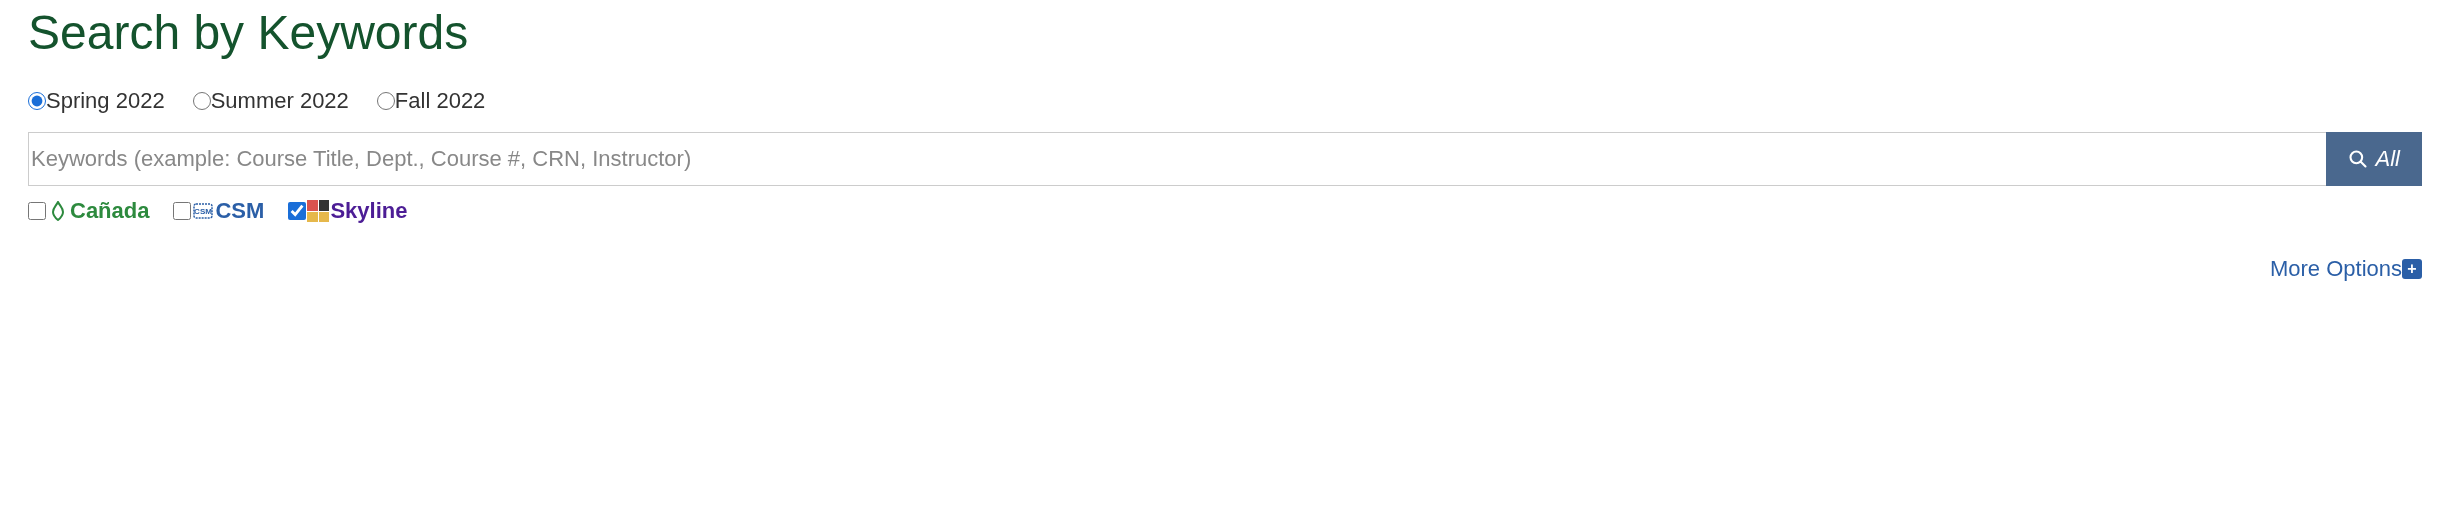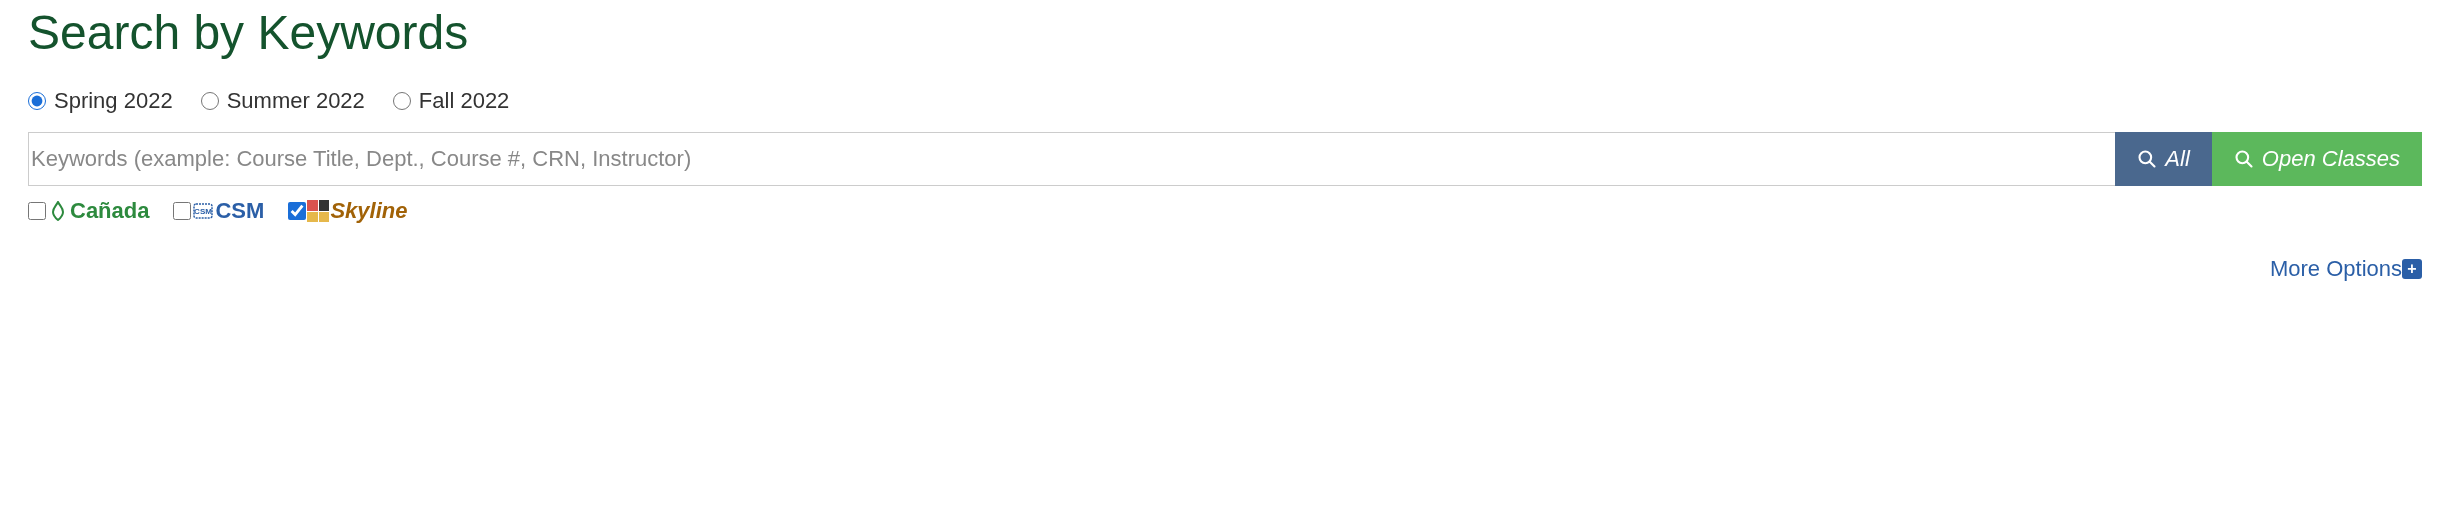--- a/index.html
+++ b/index.html
@@ -21,21 +21,21 @@
     }
     .term-row {
       display: flex;
       gap: 28px;
       align-items: center;
       margin-bottom: 18px;
     }
     .term-option {
       display: flex;
       align-items: center;
-      gap: 8px;
+      gap: 0;
       cursor: pointer;
     }
     .term-option input[type="radio"] {
       width: 18px;
       height: 18px;
       accent-color: #1a6ed8;
       cursor: pointer;
     }
     .term-option span {
       font-size: 22px;
@@ -102,21 +102,21 @@
       height: 18px;
       accent-color: #1a6ed8;
       cursor: pointer;
     }
     .college-label {
       font-size: 22px;
       font-weight: 600;
     }
     .college-canada { color: #2d8a3e; }
     .college-csm { color: #2b5fa7; }
-    .college-skyline { color: #a16207; font-style: italic; }
+    .college-skyline { color: #4c1d95; }
     .college-icon {
       width: 24px;
       height: 24px;
       display: inline-flex;
       align-items: center;
       justify-content: center;
     }
     .skyline-logo {
       width: 22px;
       height: 22px;
@@ -178,27 +178,20 @@
 
 <div class="search-row">
   <input type="text" class="search-input" placeholder="Keywords (example: Course Title, Dept., Course #, CRN, Instructor)" style="">
   <button class="btn btn-all">
     <svg viewBox="0 0 24 24">
       <circle cx="10" cy="10" r="7"></circle>
       <line x1="21" y1="21" x2="15" y2="15"></line>
     </svg>
     <span>All</span>
   </button>
-  <button class="btn btn-open">
-    <svg viewBox="0 0 24 24">
-      <circle cx="10" cy="10" r="7"></circle>
-      <line x1="21" y1="21" x2="15" y2="15"></line>
-    </svg>
-    <span>Open Classes</span>
-  </button>
 </div>
 
 <div class="colleges-row">
   <label class="college-option">
     <input type="checkbox" style="">
     <span class="college-icon">
       <svg viewBox="0 0 24 24" width="24" height="24" fill="#2d8a3e">
         <path d="M12 3 C10 7 7 9 7 13 C7 17 12 21 12 21 M12 3 C14 7 17 9 17 13 C17 17 12 21 12 21" stroke="#2d8a3e" stroke-width="2" fill="none" stroke-linecap="round"></path>
       </svg>
     </span>

